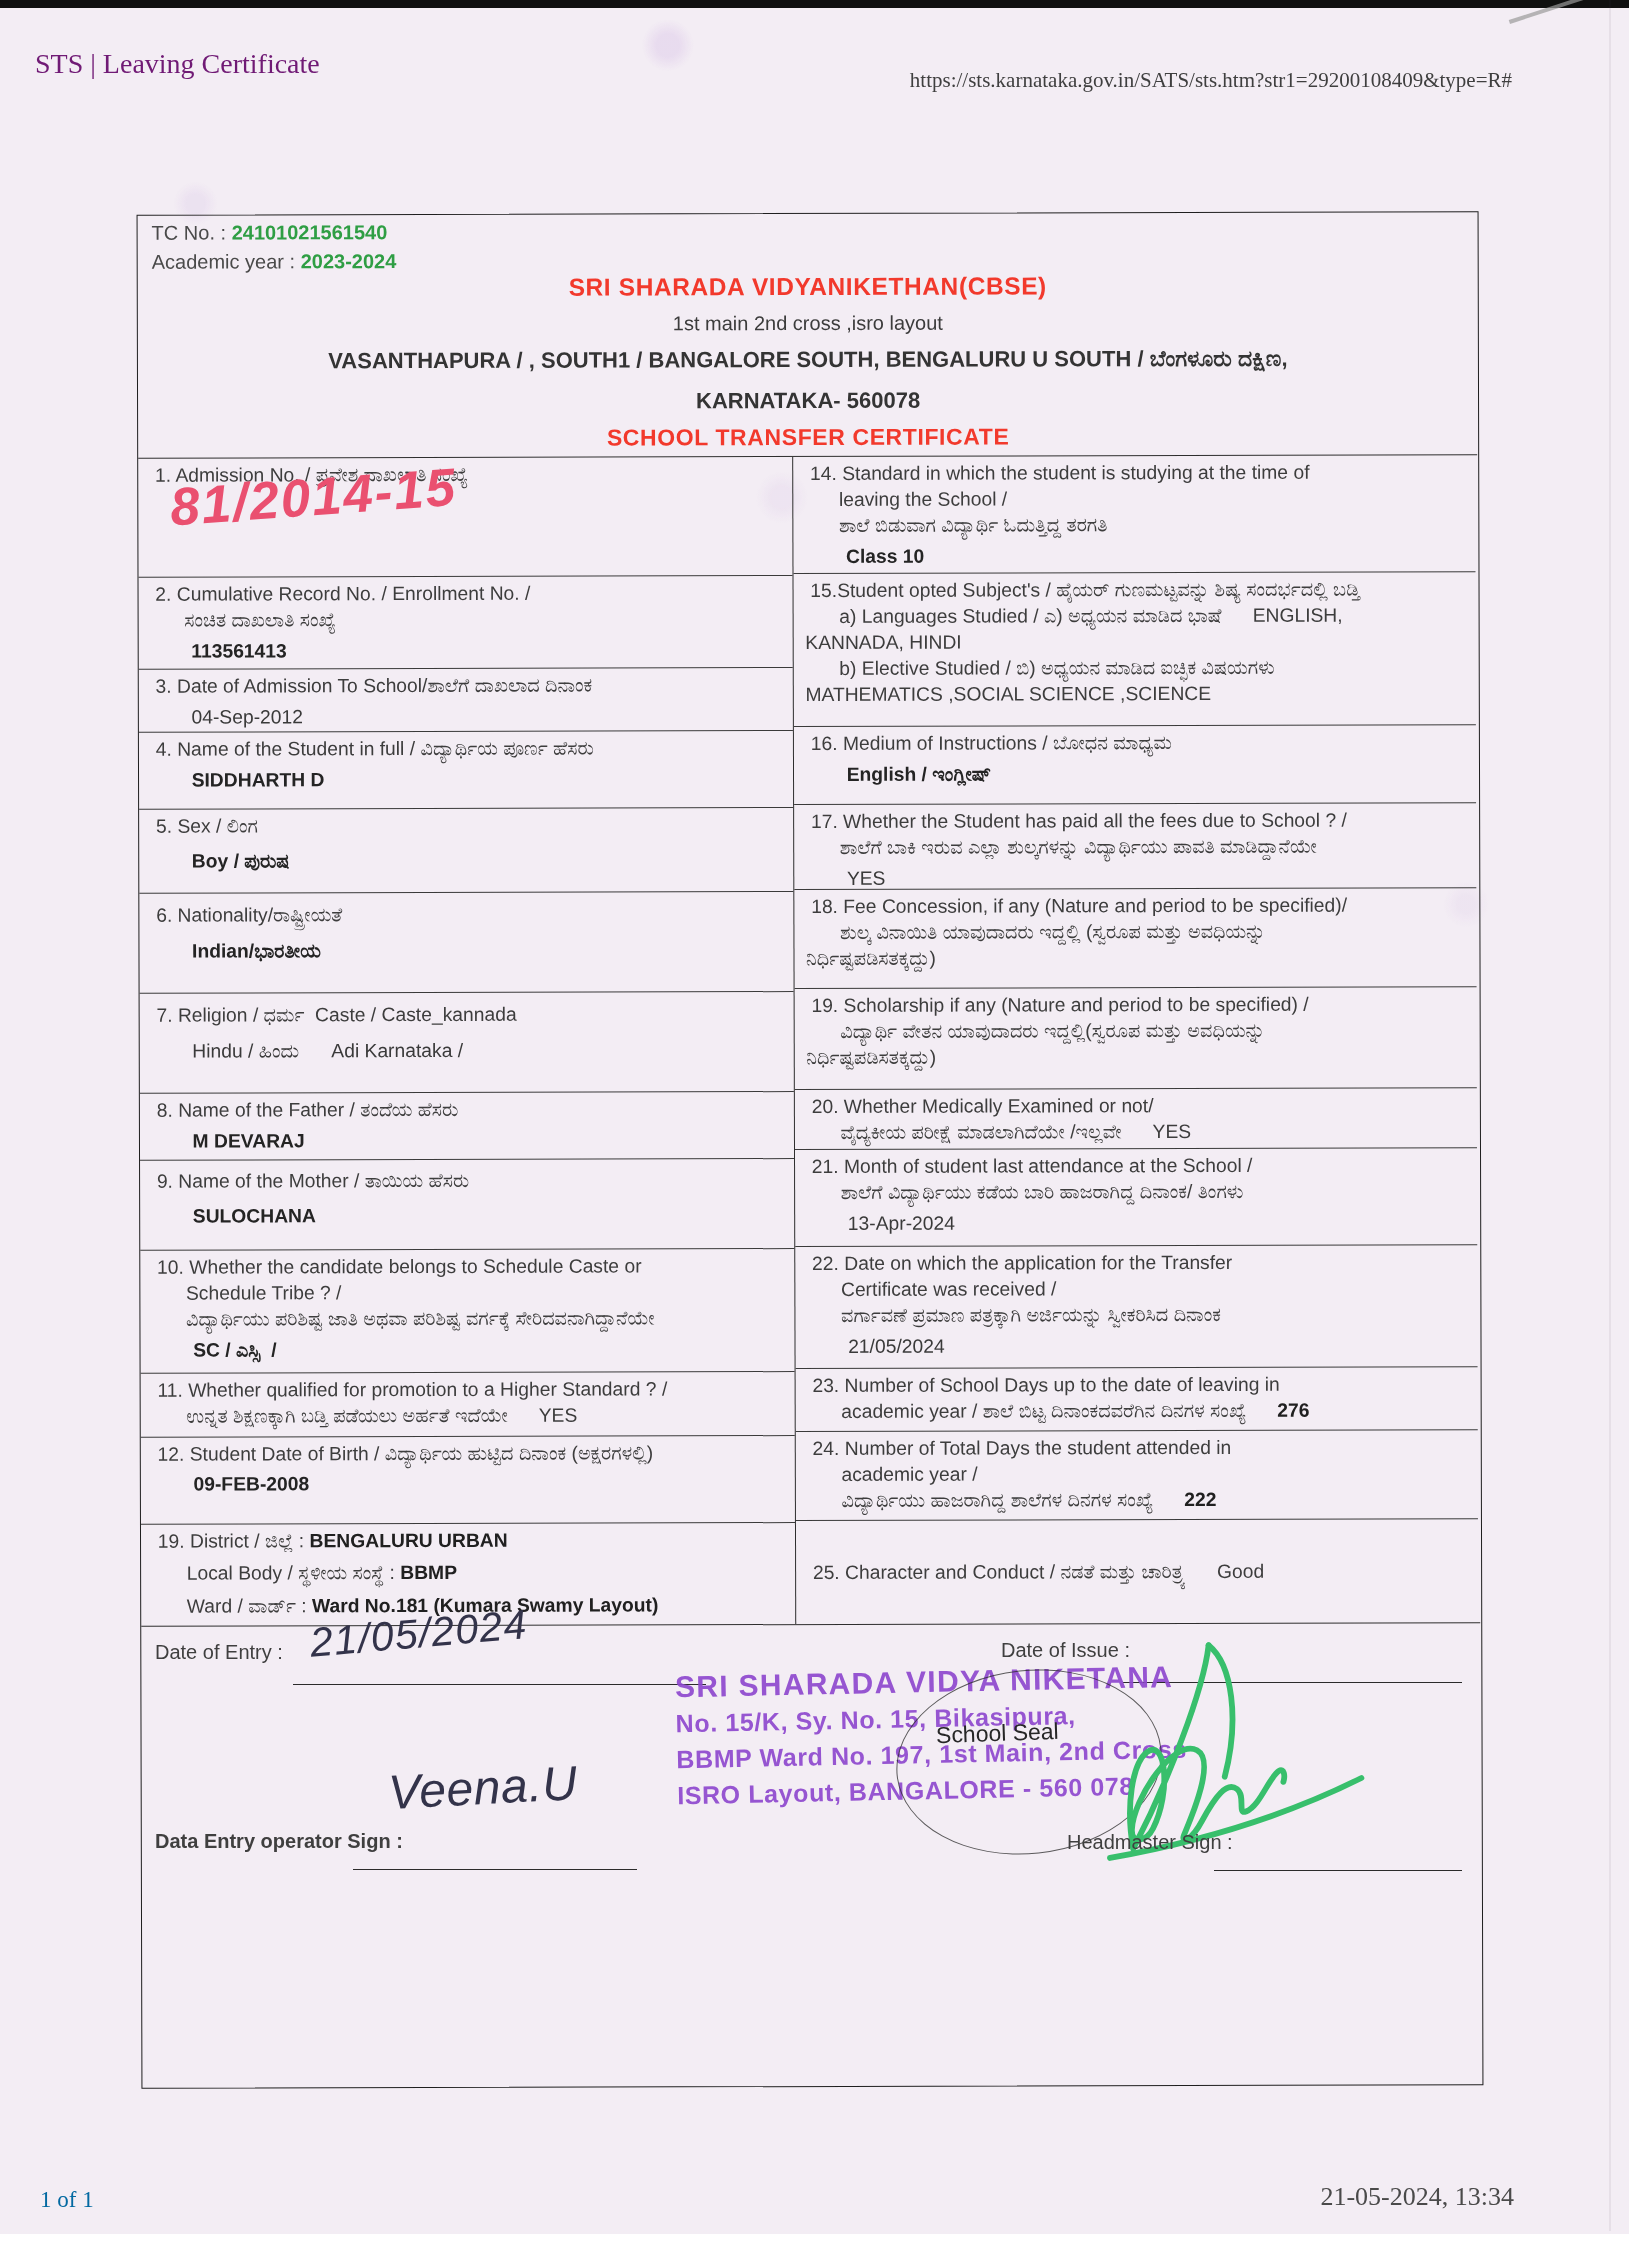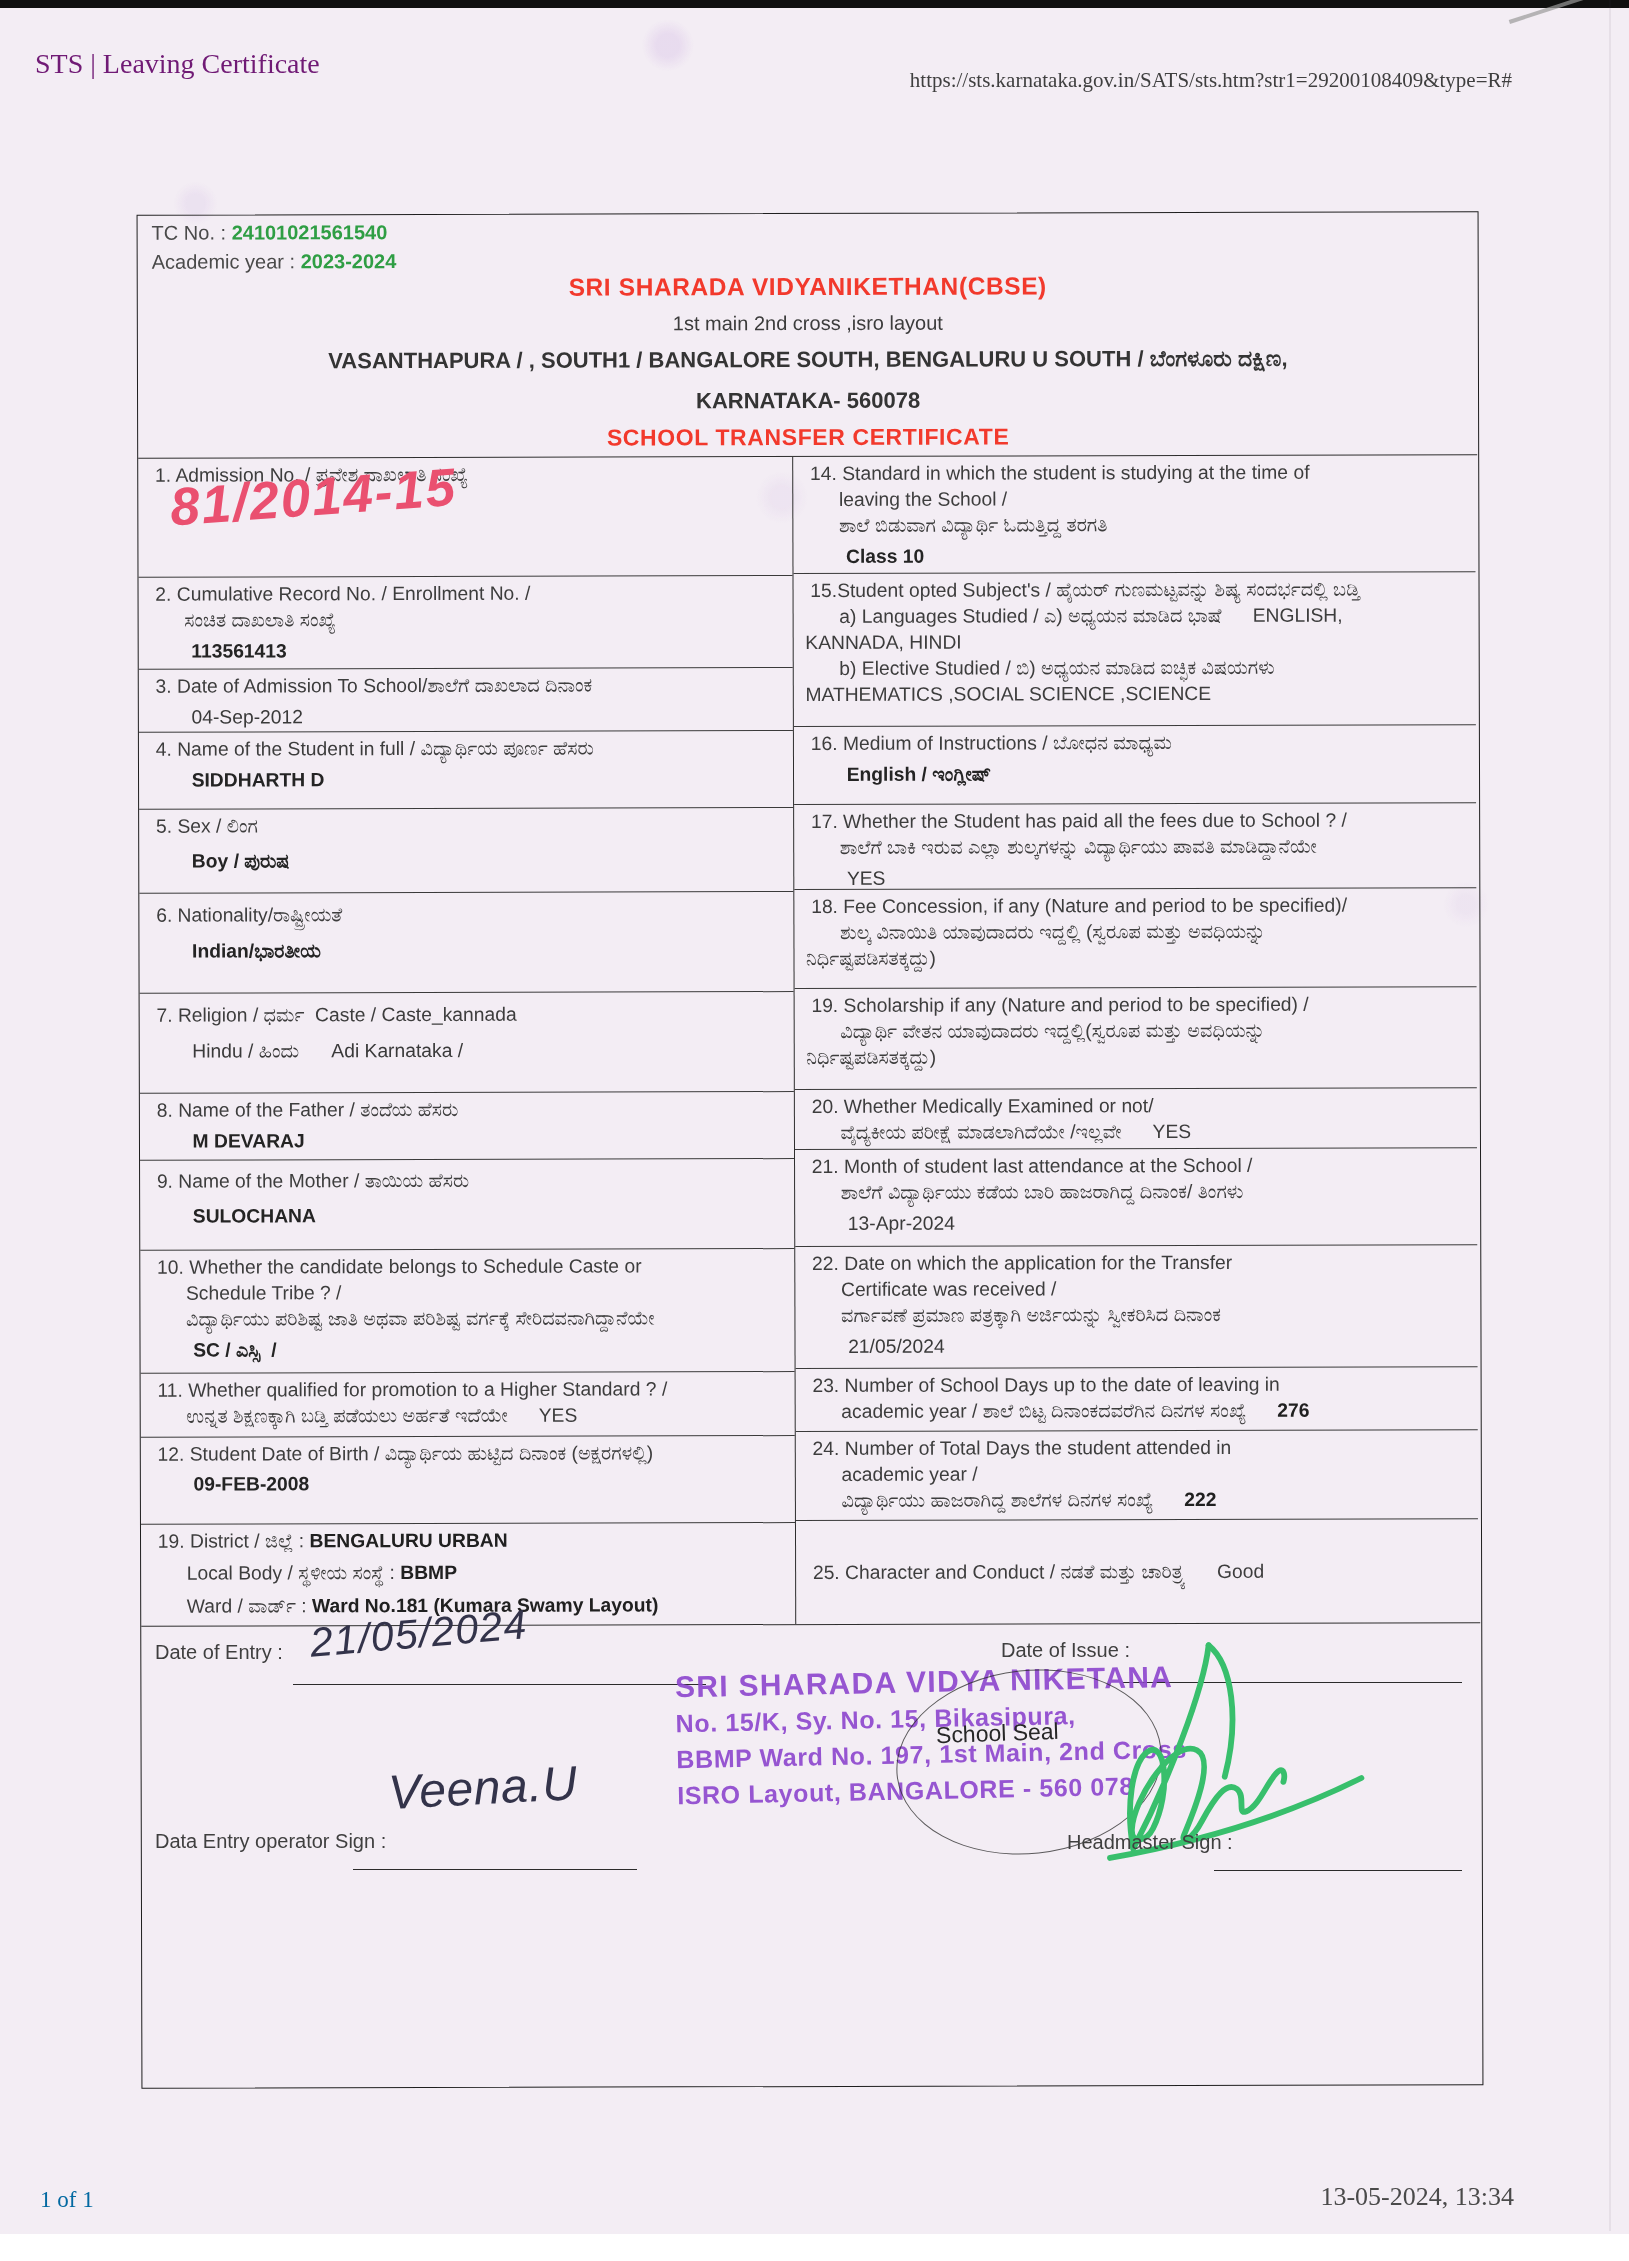--- a/index.html
+++ b/index.html
@@ -232,23 +232,23 @@
 <div class="abs seal-text">School Seal</div>
 
 <svg class="abs" style="left:1070px;top:1636px;" width="303" height="226" viewBox="0 0 470 350">
   <g fill="none" stroke="var(--sign_green)" stroke-width="9" stroke-linecap="round" stroke-linejoin="round">
     <path d="M215 14 C 207 84, 152 226, 98 330 C 86 262, 97 198, 119 180 C 149 157, 157 242, 129 298 C 119 318, 95 324, 96 300 C 98 252, 161 158, 197 177 C 227 193, 187 284, 177 308 C 171 322, 188 318, 205 286 C 225 249, 243 225, 259 237 C 273 248, 259 277, 273 272 C 295 263, 308 220, 324 209 C 332 204, 334 216, 331 226"></path>
     <path d="M215 14 C 252 44, 263 130, 240 218"></path>
     <path d="M62 344 C 152 328, 300 296, 452 220"></path>
   </g>
 </svg>
 
-<div class="abs sig-label" style="left:155px;top:1830px;">Data Entry operator Sign :</div>
+<div class="abs sig-label" style="left:155px;top:1830px;font-weight:bold;">Data Entry operator Sign :</div>
 <div class="abs sig-line" style="left:353px;top:1869px;width:284px;"></div>
 <div class="abs hand-ink op-hand">Veena.U</div>
 
 <div class="abs sig-label" style="left:1067px;top:1831px;">Headmaster Sign :</div>
 <div class="abs sig-line" style="left:1214px;top:1870px;width:248px;"></div>
 
 <div class="abs serif bf-page">1 of 1</div>
-<div class="abs serif bf-time">13-05-2024, 13:34</div>
+<div class="abs serif bf-time">21-05-2024, 13:34</div>
 <div class="abs scan-bottom-bar"></div>
 
 
 </body></html>

